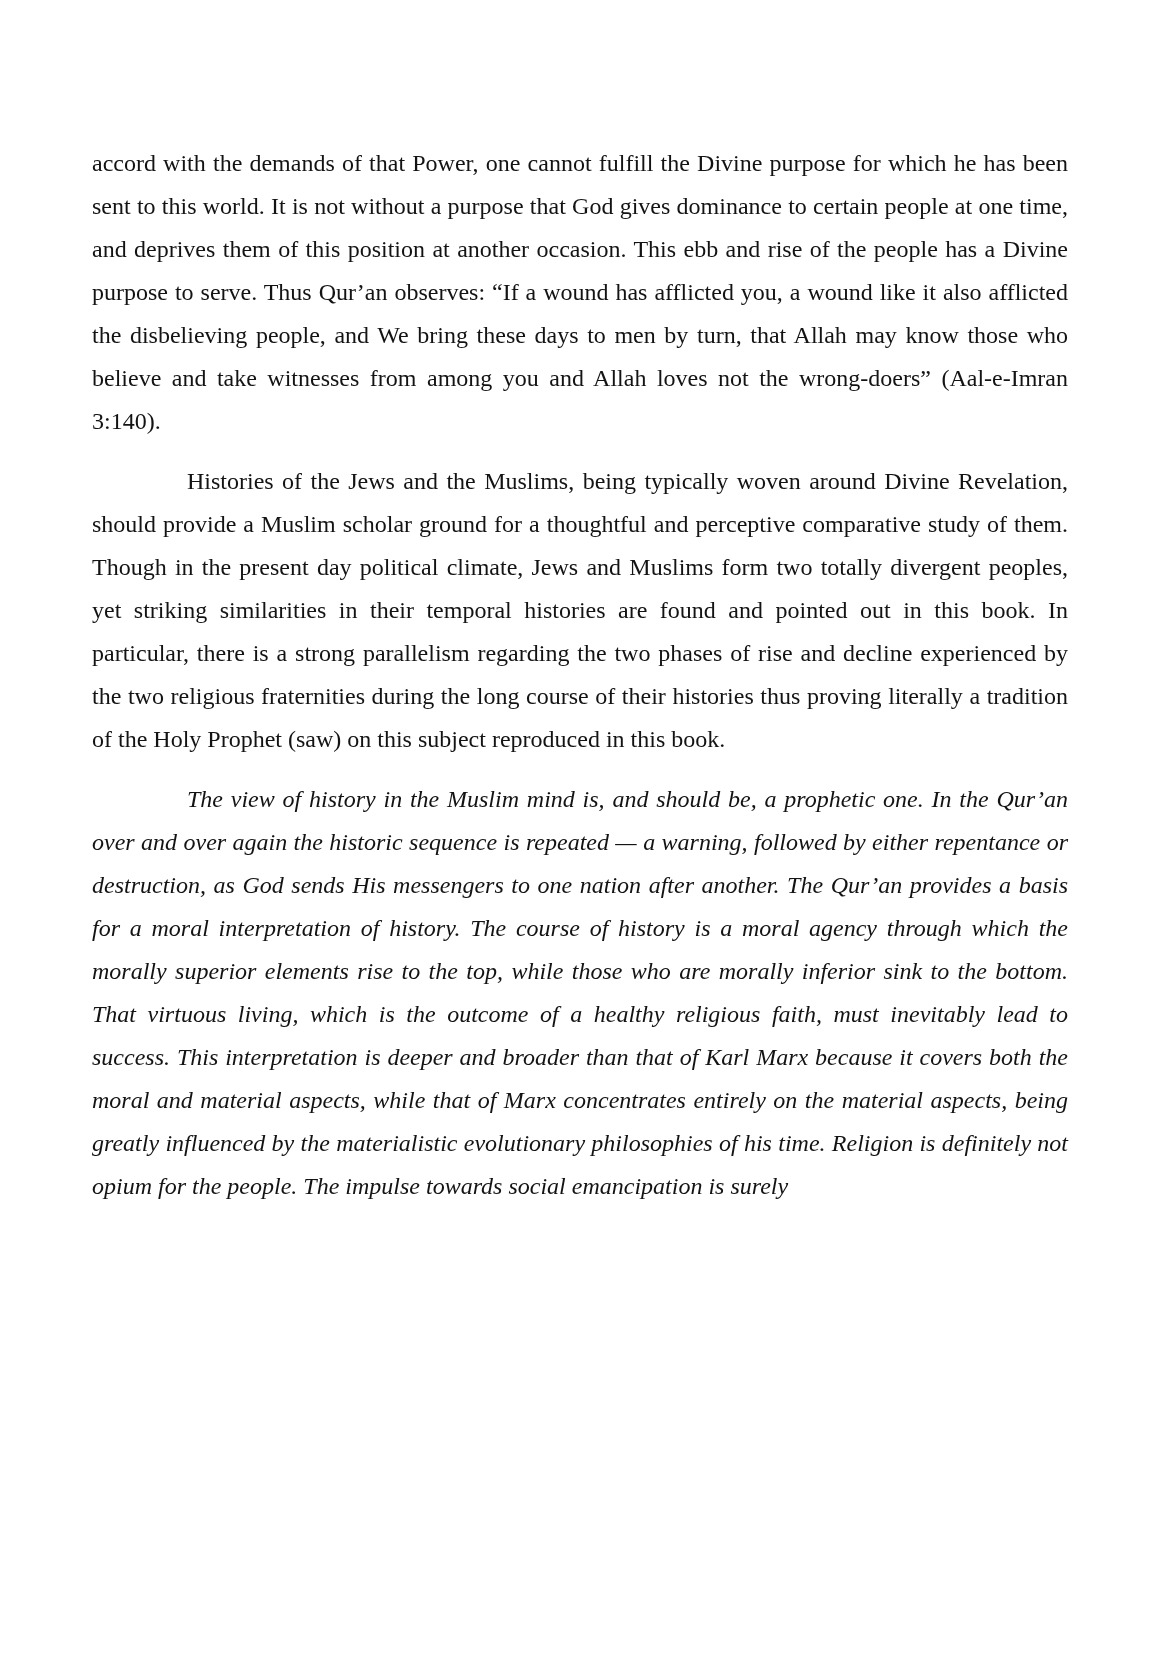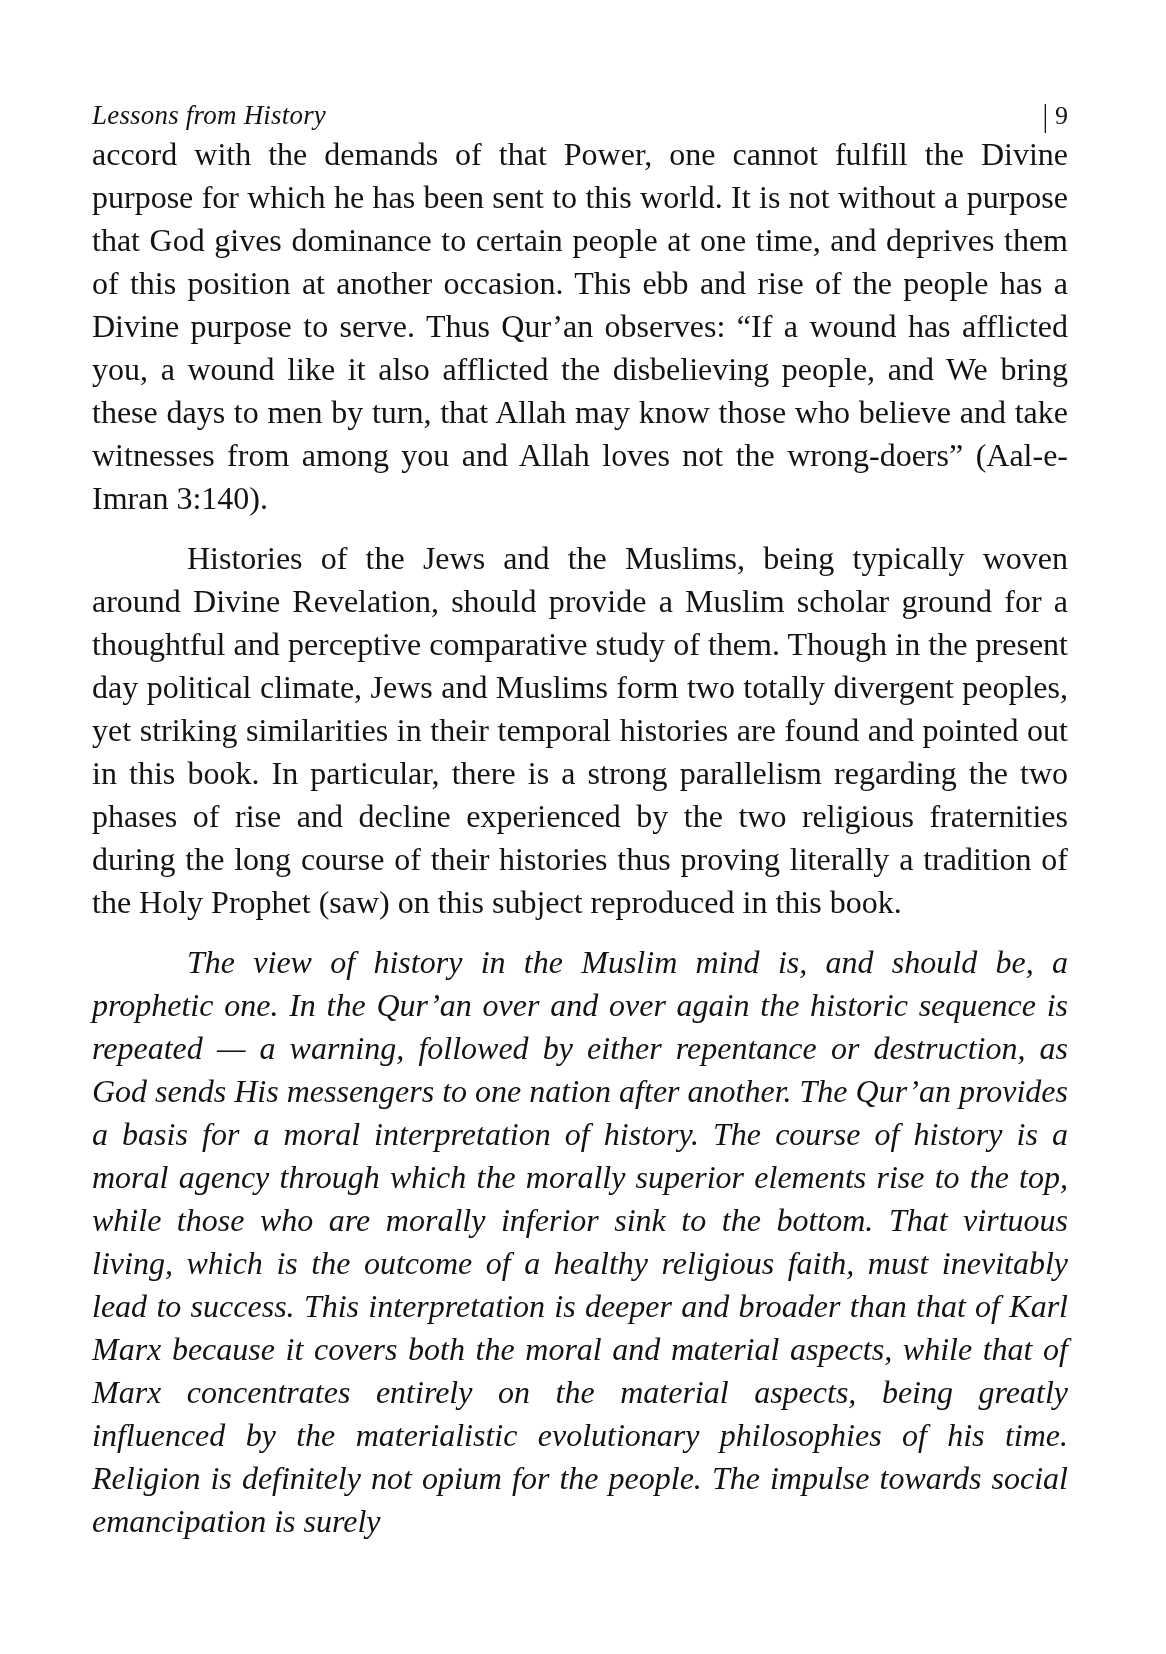--- a/index.html
+++ b/index.html
@@ -40,21 +40,22 @@
     line-height: 34px;
     white-space: nowrap;
   }
   .page-number-group .separator {
     display: inline-block;
     transform: scaleY(1.25);
     margin-right: 7px;
     font-weight: 400;
   }
   .body-text {
-    font-size: 32px;
+    margin-top: 44px;
+    font-size: 24px;
     line-height: 43px;
     text-align: justify;
   }
   .para {
     margin: 0 0 17px 0;
     text-indent: 95px;
   }
   .para.no-indent {
     text-indent: 0;
   }
@@ -62,26 +63,20 @@
     margin-bottom: 0;
     font-style: italic;
   }
 </style>
 </head>
 <body>
 
 <div class="page">
   <div class="content">
 
-    <header class="running-header">
-      <span class="running-title">Lessons from History</span>
-      <span class="page-number-group">
-        <span class="separator">|</span><span class="number">9</span>
-      </span>
-    </header>
 
     <main class="body-text">
       <p class="para no-indent">accord with the demands of that Power, one cannot fulfill the Divine purpose for which he has been sent to this world. It is not without a purpose that God gives dominance to certain people at one time, and deprives them of this position at another occasion. This ebb and rise of the people has a Divine purpose to serve. Thus Qur’an observes: “If a wound has afflicted you, a wound like it also afflicted the disbelieving people, and We bring these days to men by turn, that Allah may know those who believe and take witnesses from among you and Allah loves not the wrong-doers” (Aal-e-Imran 3:140).</p>
       <p class="para">Histories of the Jews and the Muslims, being typically woven around Divine Revelation, should provide a Muslim scholar ground for a thoughtful and perceptive comparative study of them. Though in the present day political climate, Jews and Muslims form two totally divergent peoples, yet striking similarities in their temporal histories are found and pointed out in this book. In particular, there is a strong parallelism regarding the two phases of rise and decline experienced by the two religious fraternities during the long course of their histories thus proving literally a tradition of the Holy Prophet (saw) on this subject reproduced in this book.</p>
       <p class="para">The view of history in the Muslim mind is, and should be, a prophetic one. In the Qur’an over and over again the historic sequence is repeated — a warning, followed by either repentance or destruction, as God sends His messengers to one nation after another. The Qur’an provides a basis for a moral interpretation of history. The course of history is a moral agency through which the morally superior elements rise to the top, while those who are morally inferior sink to the bottom. That virtuous living, which is the outcome of a healthy religious faith, must inevitably lead to success. This interpretation is deeper and broader than that of Karl Marx because it covers both the moral and material aspects, while that of Marx concentrates entirely on the material aspects, being greatly influenced by the materialistic evolutionary philosophies of his time. Religion is definitely not opium for the people. The impulse towards social emancipation is surely</p>
     </main>
 
   </div>
 </div>
 

